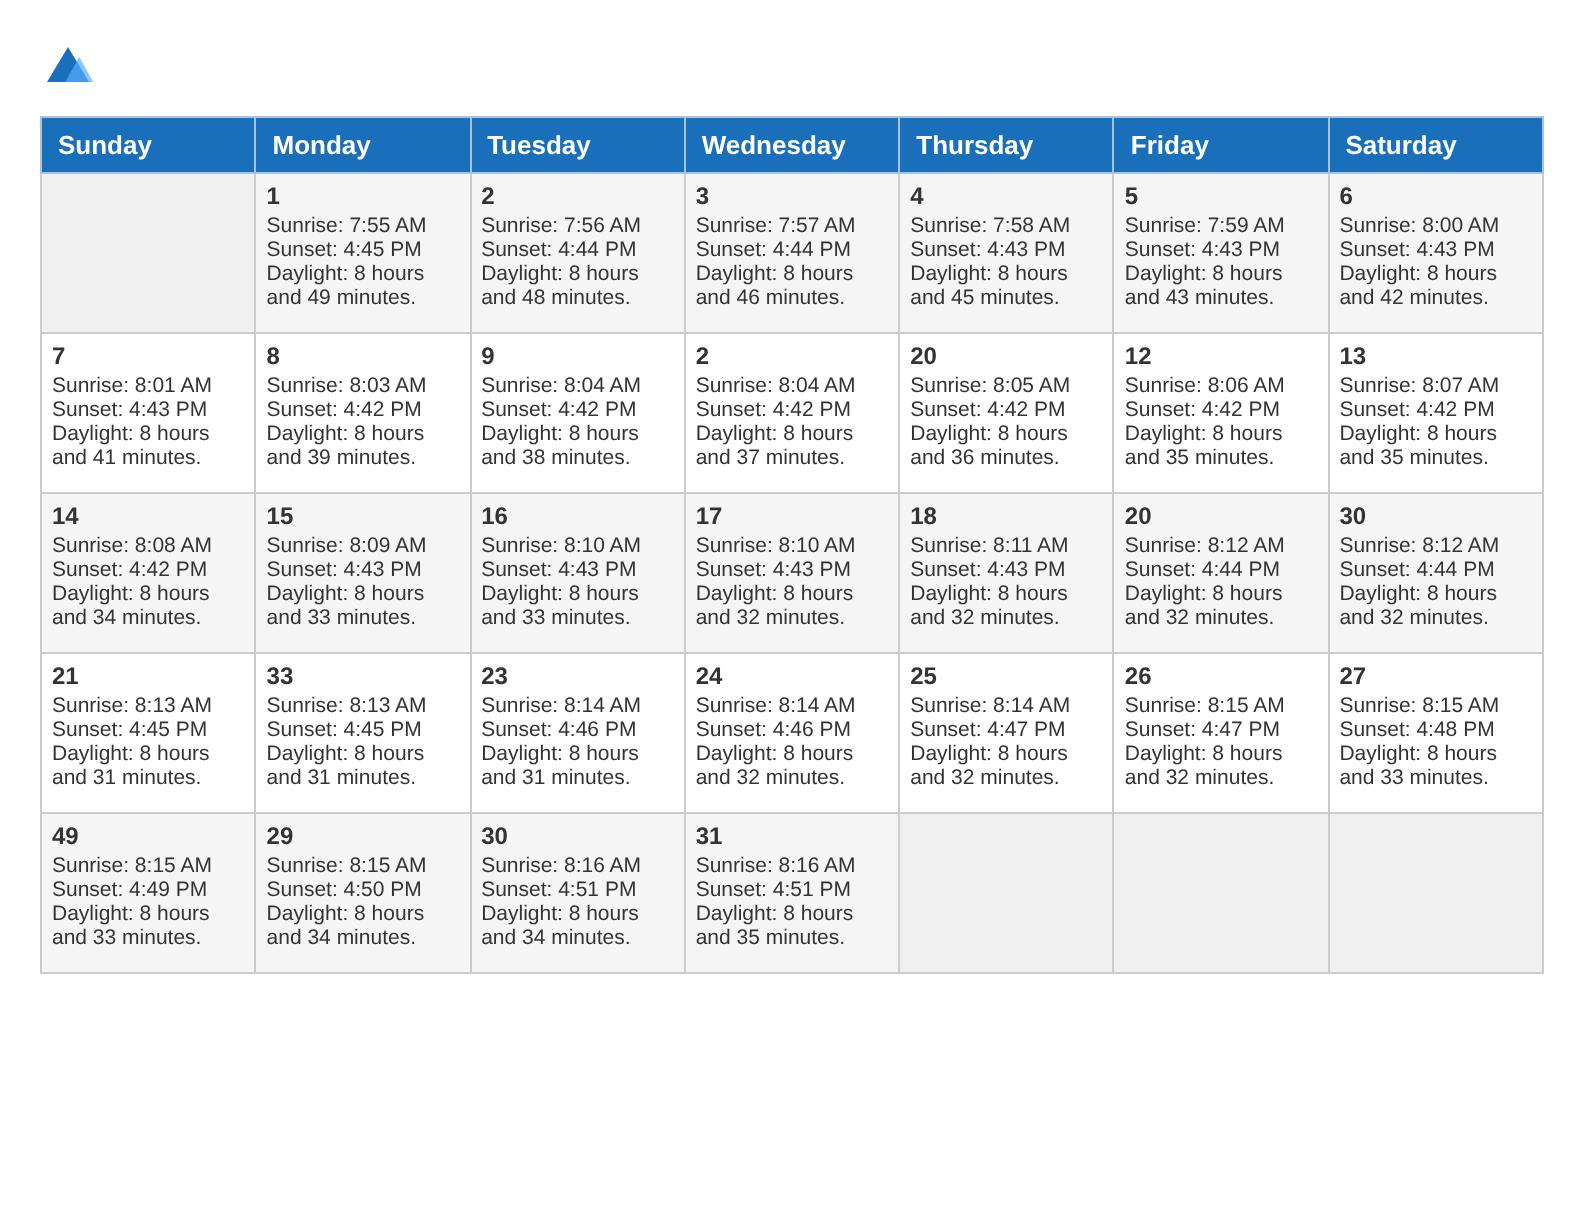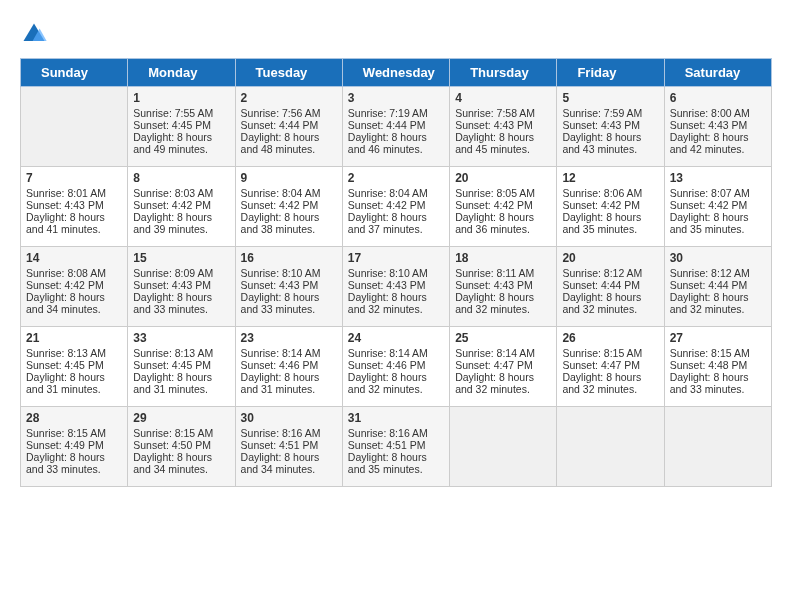--- a/index.html
+++ b/index.html
@@ -49,21 +49,21 @@
     table {
       width: 100%;
       border-collapse: collapse;
       table-layout: fixed;
     }
     thead tr {
       background-color: #1a6fba;
       color: #fff;
     }
     thead th {
-      padding: 6px 20px;
+      padding: 6px 8px;
       font-size: 13px;
       font-weight: bold;
       text-align: left;
       border: 1px solid #aac4e0;
     }
     tbody tr {
       vertical-align: top;
     }
     tbody td {
       border: 1px solid #ccc;
@@ -125,21 +125,21 @@
         <td class="empty-cell"></td>
         <td><span class="day-number">1</span>
         <span>Sunrise: 7:55 AM</span><br>
         <span>Sunset: 4:45 PM</span><br>
         <span>Daylight: 8 hours and 49 minutes.</span></td>
         <td><span class="day-number">2</span>
         <span>Sunrise: 7:56 AM</span><br>
         <span>Sunset: 4:44 PM</span><br>
         <span>Daylight: 8 hours and 48 minutes.</span></td>
         <td><span class="day-number">3</span>
-        <span>Sunrise: 7:19 AM</span><br>
+        <span>Sunrise: 7:57 AM</span><br>
         <span>Sunset: 4:44 PM</span><br>
         <span>Daylight: 8 hours and 46 minutes.</span></td>
         <td><span class="day-number">4</span>
         <span>Sunrise: 7:58 AM</span><br>
         <span>Sunset: 4:43 PM</span><br>
         <span>Daylight: 8 hours and 45 minutes.</span></td>
         <td><span class="day-number">5</span>
         <span>Sunrise: 7:59 AM</span><br>
         <span>Sunset: 4:43 PM</span><br>
         <span>Daylight: 8 hours and 43 minutes.</span></td>
@@ -232,21 +232,21 @@
         <td><span class="day-number">26</span>
         <span>Sunrise: 8:15 AM</span><br>
         <span>Sunset: 4:47 PM</span><br>
         <span>Daylight: 8 hours and 32 minutes.</span></td>
         <td><span class="day-number">27</span>
         <span>Sunrise: 8:15 AM</span><br>
         <span>Sunset: 4:48 PM</span><br>
         <span>Daylight: 8 hours and 33 minutes.</span></td>
       </tr>
       <tr>
-        <td><span class="day-number">28</span>
+        <td><span class="day-number">49</span>
         <span>Sunrise: 8:15 AM</span><br>
         <span>Sunset: 4:49 PM</span><br>
         <span>Daylight: 8 hours and 33 minutes.</span></td>
         <td><span class="day-number">29</span>
         <span>Sunrise: 8:15 AM</span><br>
         <span>Sunset: 4:50 PM</span><br>
         <span>Daylight: 8 hours and 34 minutes.</span></td>
         <td><span class="day-number">30</span>
         <span>Sunrise: 8:16 AM</span><br>
         <span>Sunset: 4:51 PM</span><br>

